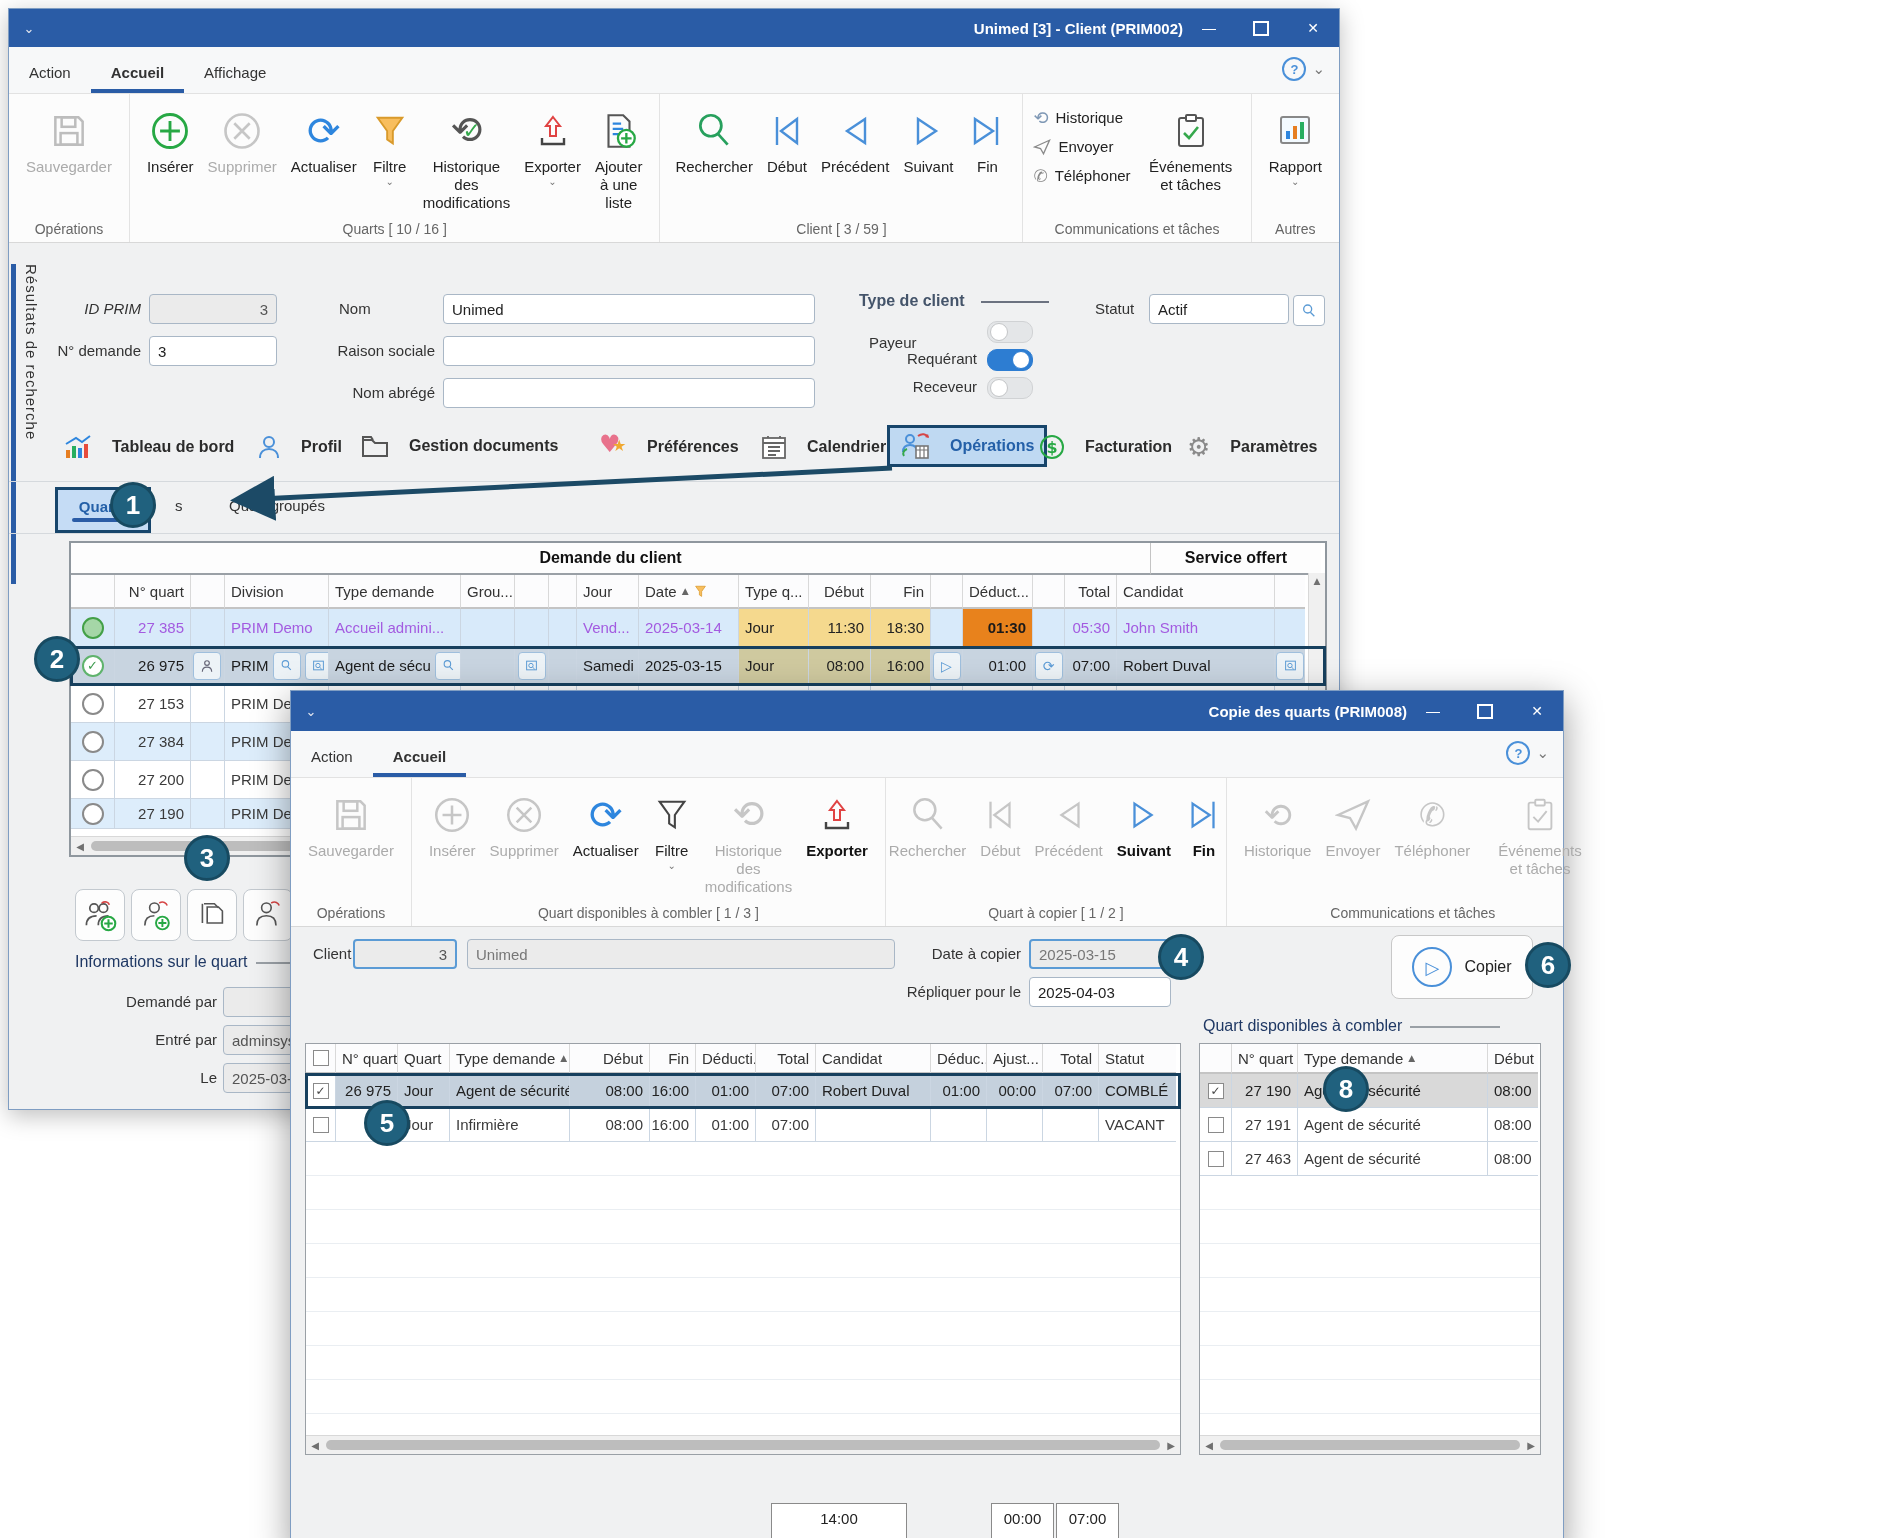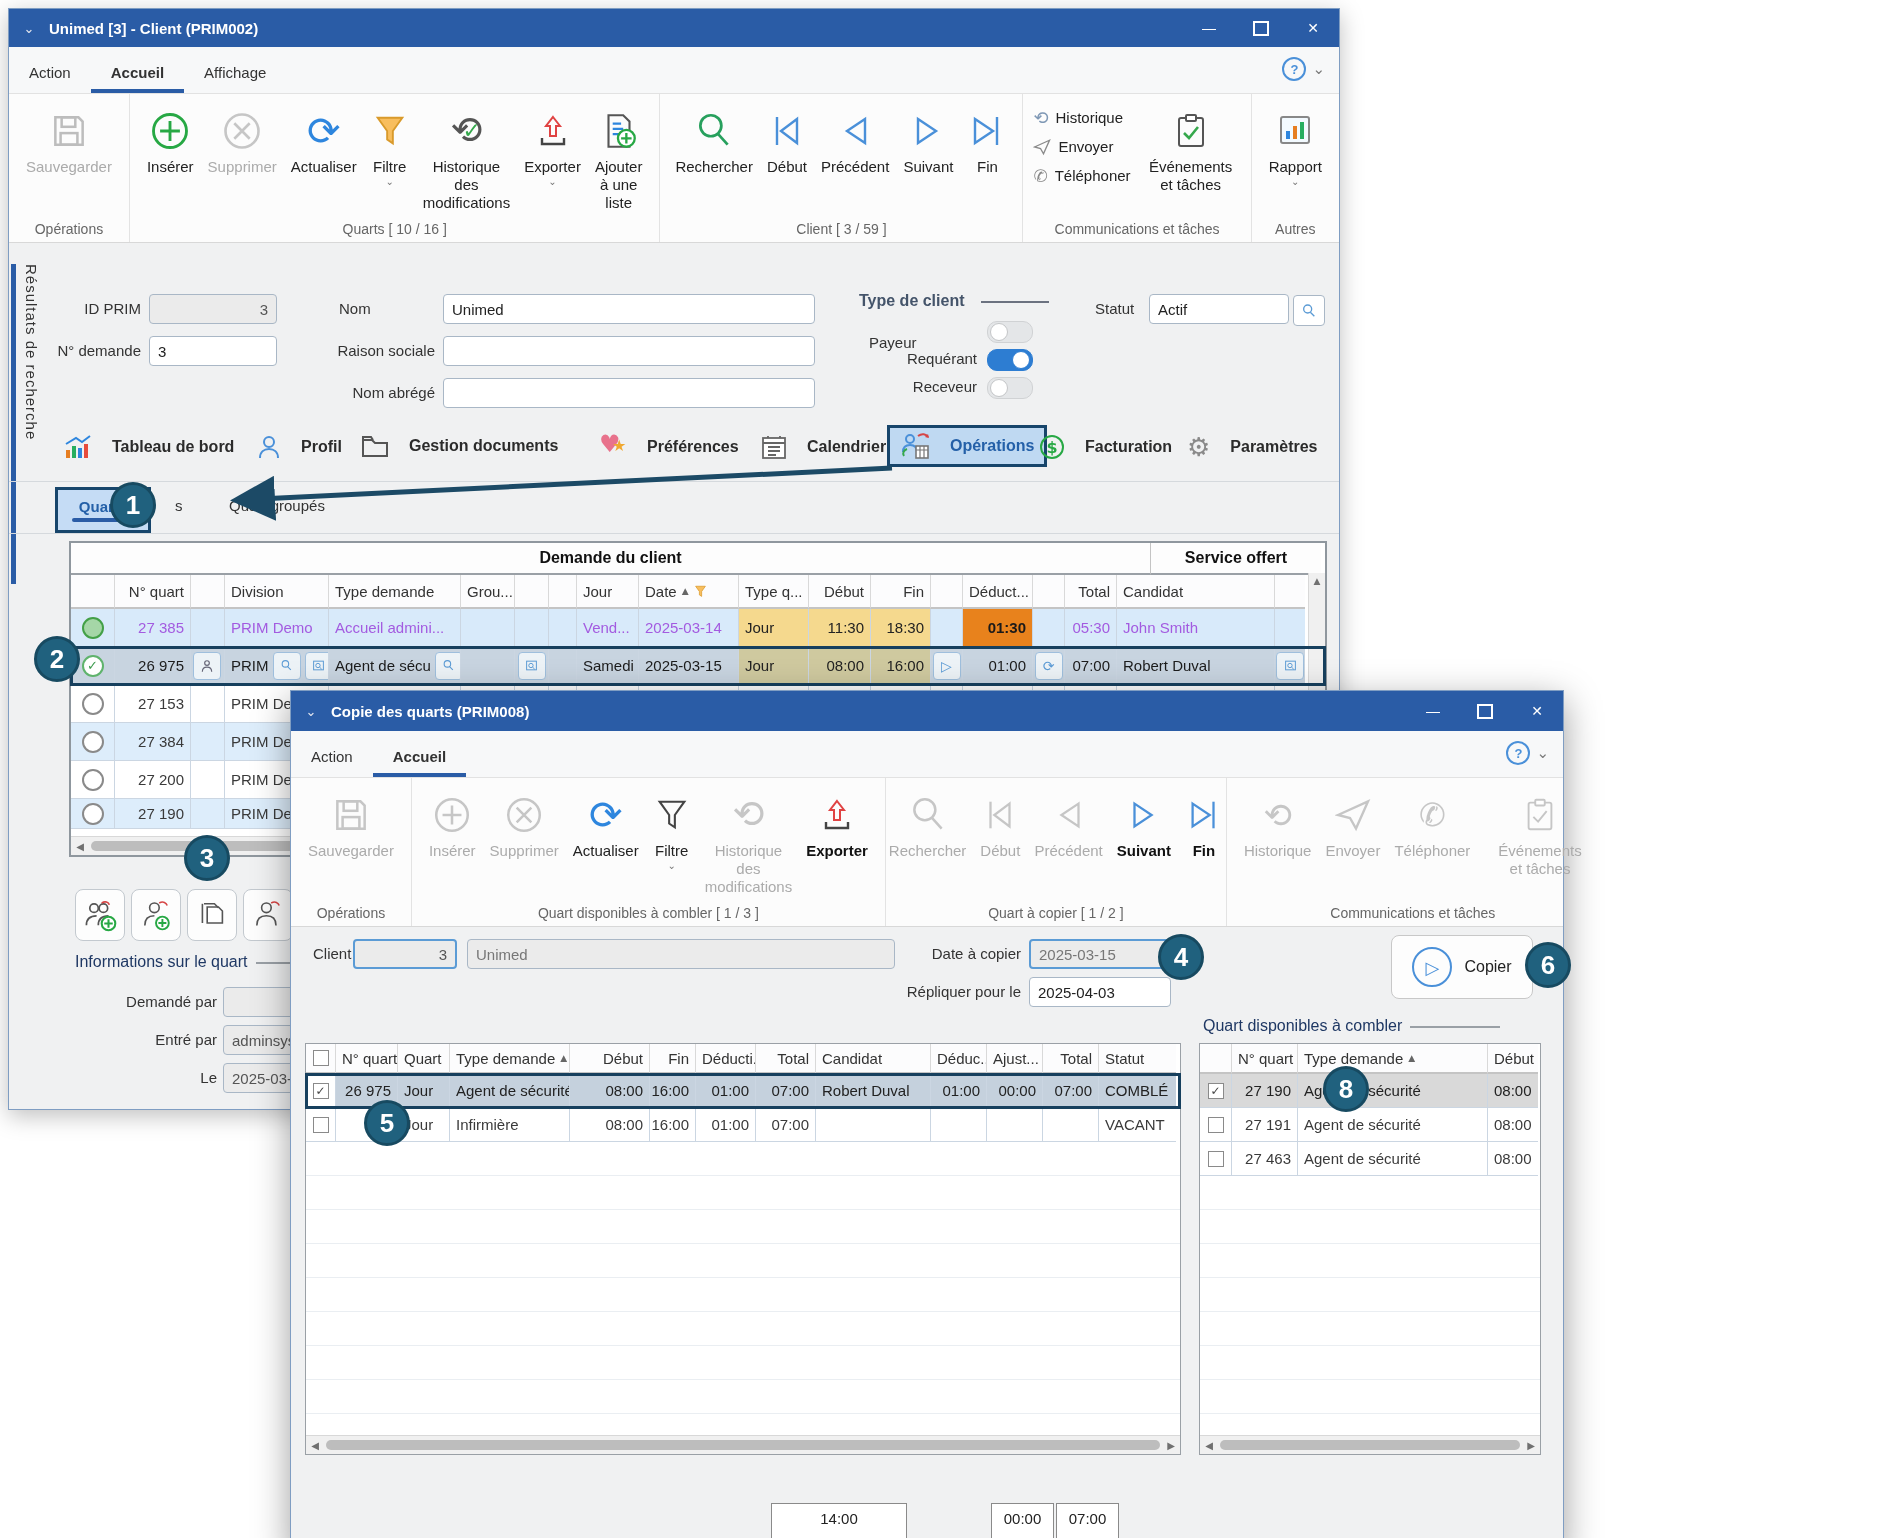--- a/index.html
+++ b/index.html
@@ -1,21 +1,21 @@
 <!DOCTYPE html>
 <html><head>
 <meta charset="utf-8">
 <style>
   html,body{margin:0;padding:0;}
   body{width:1894px;height:1538px;position:relative;background:#fff;overflow:hidden;
        font-family:"Liberation Sans",sans-serif;font-size:15px;color:#222;}
   .uicon{font-family:"DejaVu Sans",sans-serif;}
   .win{position:absolute;background:#F0F1F2;border:1px solid #7F9DC2;}
   .titlebar{height:38px;background:#2A5CA6;color:#fff;display:flex;align-items:center;}
-  .tb-title{flex:1;text-align:left;font-weight:bold;font-size:15px;}
+  .tb-title{flex:1;text-align:right;font-weight:bold;font-size:15px;}
   .tb-qa{width:40px;text-align:center;color:#E8EAF0;font-size:13px;}
   .tb-ctls{display:flex;height:100%;}
   .tb-btn{width:52px;height:100%;display:flex;align-items:center;justify-content:center;color:#fff;font-size:14px;}
   .ctl-box{width:12px;height:11px;border:2px solid #fff;display:inline-block;}
   .menubar{height:46px;background:#F7F8F9;border-bottom:1px solid #E2E2E2;display:flex;align-items:flex-end;position:relative;}
   .mtab{padding:10px 20px 12px;color:#333;}
   .mtab.active{font-weight:bold;border-bottom:4px solid #2A5CA6;padding-bottom:8px;}
   .help{position:absolute;right:14px;top:10px;display:flex;align-items:center;gap:6px;color:#4A90D9;}
   .help .q{width:20px;height:20px;border:2px solid #4A90D9;border-radius:50%;display:flex;align-items:center;justify-content:center;font-weight:bold;font-size:13px;}
   .ribbon{background:#FCFCFC;border-bottom:1px solid #D8D8D8;display:flex;position:relative;}
@@ -292,21 +292,21 @@
         <span class="chev uicon">⌄</span>
       </div>
       <div class="rgl">Autres</div>
     </div>
   </div>
 
   <div style="position:absolute;left:2px;top:255px;width:30px;height:320px;border-left:5px solid #2A5CA6;display:flex;justify-content:center;">
     <span class="vtext">Résultats de recherche</span>
   </div>
 
-  <div class="lab" style="position:absolute;left:52px;top:291px;width:80px;text-align:right;">ID PRIM</div>
+  <div class="lab" style="position:absolute;left:52px;top:291px;width:80px;text-align:right;font-style:italic;">ID PRIM</div>
   <input class="inp dis r" style="position: absolute; left: 140px; top: 285px; width: 128px;" value="3">
   <div class="lab" style="position:absolute;left:42px;top:333px;width:90px;text-align:right;">N° demande</div>
   <input class="inp" style="position: absolute; left: 140px; top: 327px; width: 128px;" value="3">
 
   <div class="lab" style="position:absolute;left:330px;top:291px;width:96px;text-align:left;">Nom</div>
   <input class="inp" style="position: absolute; left: 434px; top: 285px; width: 372px;" value="Unimed">
   <div class="lab" style="position:absolute;left:310px;top:333px;width:116px;text-align:right;">Raison sociale</div>
   <input class="inp" style="position: absolute; left: 434px; top: 327px; width: 372px;" value="">
   <div class="lab" style="position:absolute;left:320px;top:375px;width:106px;text-align:right;">Nom abrégé</div>
   <input class="inp" style="position: absolute; left: 434px; top: 369px; width: 372px;" value="">

